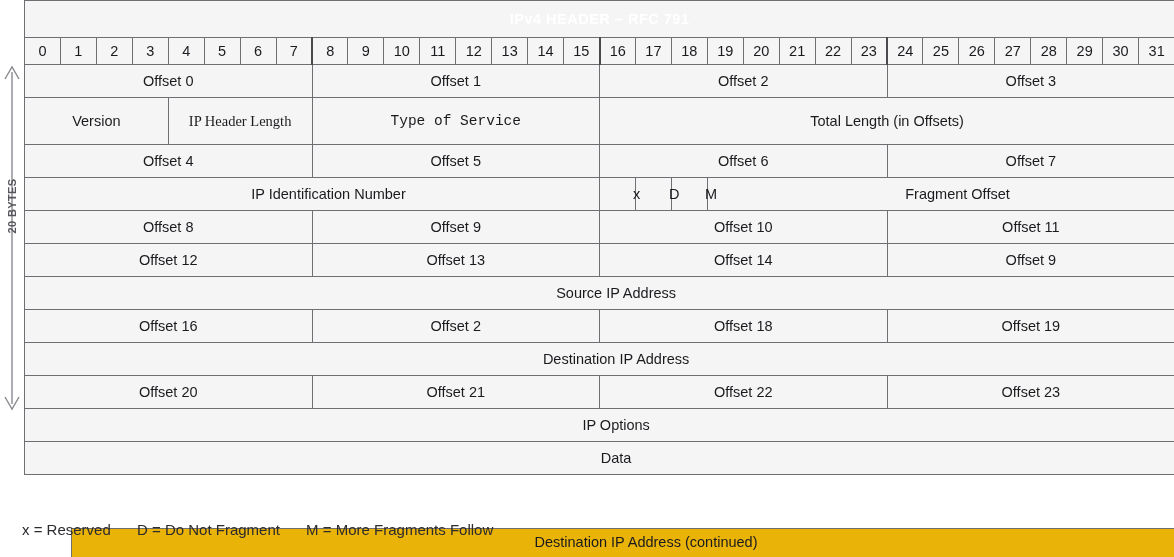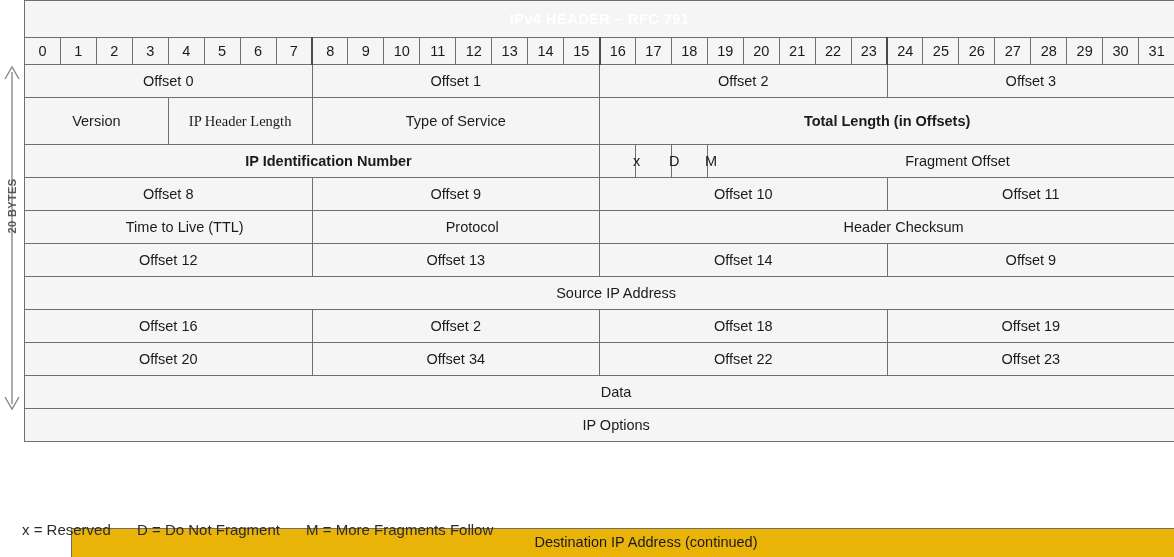--- a/index.html
+++ b/index.html
@@ -83,22 +83,22 @@
     margin-top: 8px;
   }
 
   
   td.field { height: 46px; }
   td.field.short { height: 32px; padding-left: 33px; }
 
   
   .c-teal-1  { background: #7ebcb0; }
   .c-teal-2  { background: #b7dad2; font-family: Liberation Serif, serif; }
-  .c-teal-3  { background: #d3e8e2; }
-  .c-mint    { background: #edf5ef; font-weight: bold; }
+  .c-teal-3  { background: #d3e8e2; font-family: Liberation Mono, monospace; }
+  .c-mint    { background: #edf5ef; }
   .c-purple-x{ background: #e8e6ef; }
   .c-purple-d{ background: #c2bedb; }
   .c-purple-m{ background: #9a95c2; }
   .c-purple-1{ background: #7b76ac; }
   .c-purple-2{ background: #585394; }
   .c-yellow-1{ background: #f2d937; }
   .c-yellow-2{ background: #f0de72; }
   .c-yellow-3{ background: #f7e8a0; }
   .c-yellow-4{ background: #fbedb7; }
   .c-cream   { background: #fdf8dd; }
@@ -207,74 +207,78 @@
       <td class="offset" colspan="8">Offset 3</td>
     </tr>
 
     <tr>
       <td class="field c-teal-1" colspan="4">Version</td>
       <td class="field c-teal-2" colspan="4">IP Header Length</td>
       <td class="field c-teal-3" colspan="8">Type of Service</td>
       <td class="field c-mint" colspan="16">Total Length (in Offsets)</td>
     </tr>
 
+    <tr>
+      <td class="offset" colspan="8">Offset 4</td>
+      <td class="offset" colspan="8">Offset 5</td>
+      <td class="offset" colspan="8">Offset 6</td>
+      <td class="offset" colspan="8">Offset 7</td>
+    </tr>
 
     <tr>
       <td class="field short c-mint" colspan="16">IP Identification Number</td>
       <td class="field short c-purple-x" colspan="1">x</td>
       <td class="field short c-purple-d" colspan="1">D</td>
       <td class="field short c-purple-m" colspan="1">M</td>
       <td class="field short c-purple-1" colspan="13">Fragment Offset</td>
     </tr>
 
     <tr>
       <td class="offset" colspan="8">Offset 8</td>
       <td class="offset" colspan="8">Offset 9</td>
       <td class="offset" colspan="8">Offset 10</td>
       <td class="offset" colspan="8">Offset 11</td>
     </tr>
 
-    <tr>
-      <td class="field short c-purple-2" colspan="8">Time to Live (TTL)</td>
-      <td class="field short c-yellow-1" colspan="8">Protocol</td>
-      <td class="field short c-yellow-2" colspan="16">Header Checksum</td>
-    </tr>
 
     <tr>
       <td class="offset" colspan="8">Offset 12</td>
       <td class="offset" colspan="8">Offset 13</td>
       <td class="offset" colspan="8">Offset 14</td>
       <td class="offset" colspan="8">Offset 9</td>
     </tr>
 
     <tr>
       <td class="field short c-yellow-3" colspan="32">Source IP Address</td>
     </tr>
 
     <tr>
       <td class="offset" colspan="8">Offset 16</td>
       <td class="offset" colspan="8">Offset 2</td>
       <td class="offset" colspan="8">Offset 18</td>
       <td class="offset" colspan="8">Offset 19</td>
     </tr>
 
+    <tr>
+      <td class="field short c-yellow-4" colspan="32">Destination IP Address</td>
+    </tr>
 
     <tr>
       <td class="offset" colspan="8">Offset 20</td>
-      <td class="offset" colspan="8">Offset 34</td>
+      <td class="offset" colspan="8">Offset 21</td>
       <td class="offset" colspan="8">Offset 22</td>
       <td class="offset" colspan="8">Offset 23</td>
     </tr>
 
     <tr>
+      <td class="field short c-cream" colspan="32">IP Options</td>
+    </tr>
+
+    <tr>
       <td class="field short c-grey" colspan="32">Data</td>
-    </tr>
-
-    <tr>
-      <td class="field short c-cream" colspan="32">IP Options</td>
     </tr>
 
   </tbody>
 </table>
 </div>
 
 <div id="legend">
   <div id="legend-items">
     <span>x = Reserved</span>
     <span>D = Do Not Fragment</span>

